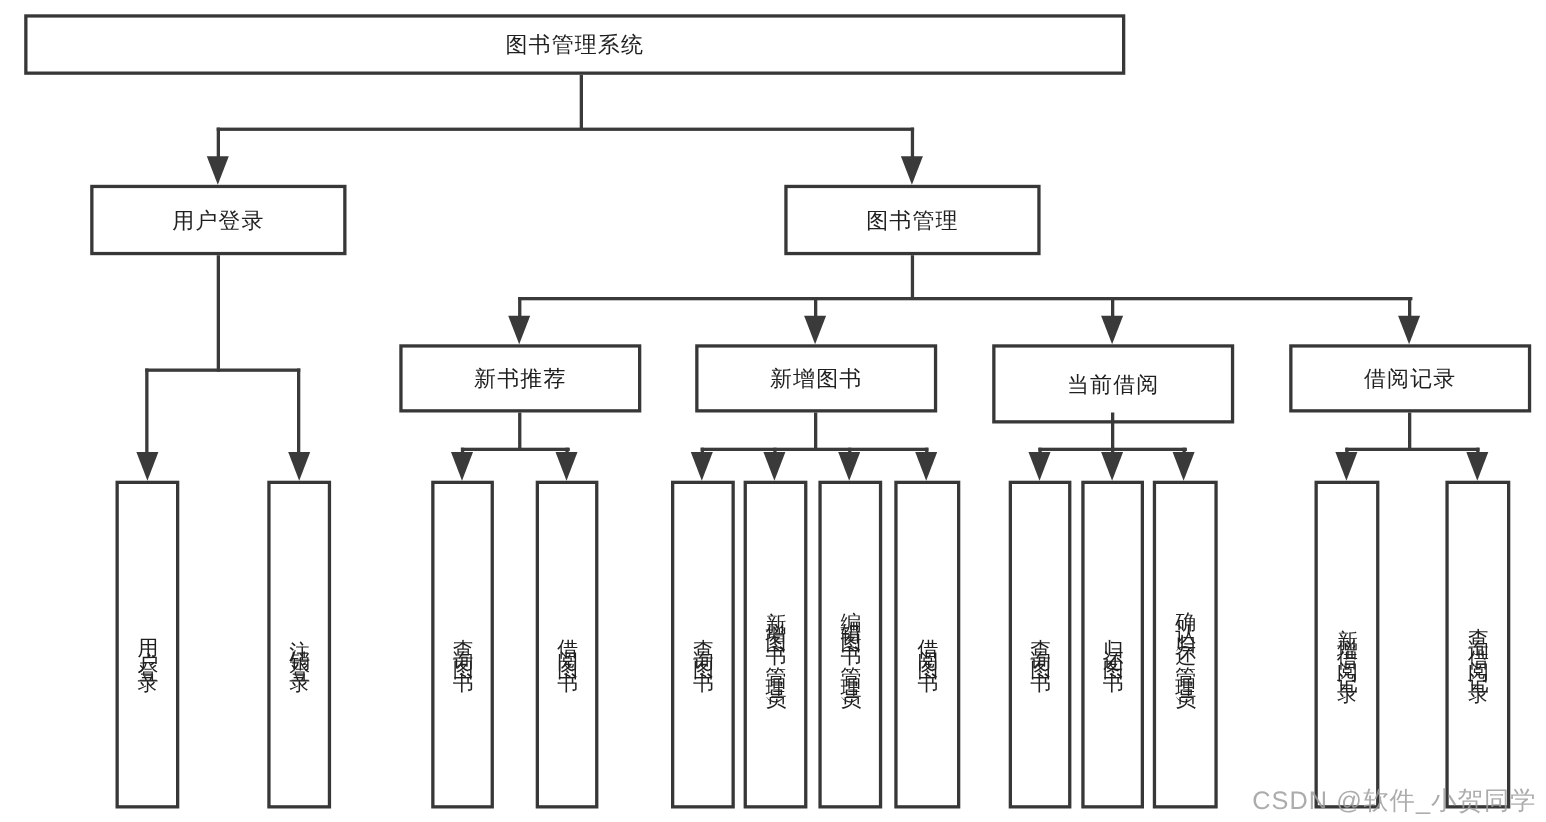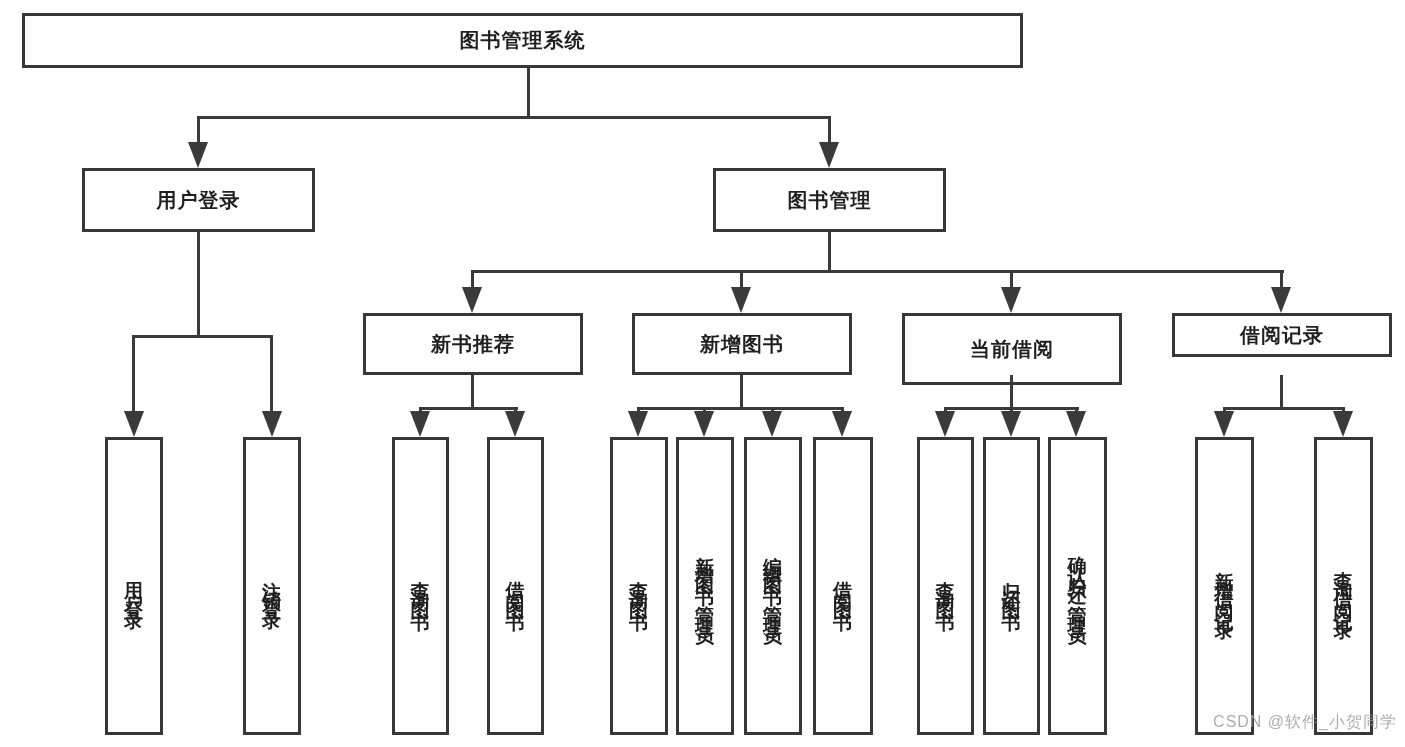--- a/index.html
+++ b/index.html
@@ -15,21 +15,20 @@
     box-sizing:border-box;
     background:#ffffff;
     border:3px solid #373737;
     display:flex;
     align-items:center;
     justify-content:center;
     color:#1f1f1f;
     font-size:20px;
     letter-spacing:1px;
     text-align:center;
-    font-weight:bold;
   }
   .leaf{
     font-size:19px;
   }
   .leaf span{
     writing-mode:vertical-rl;
     text-orientation:mixed;
     letter-spacing:10px;
     line-height:1;
   }
@@ -37,21 +36,21 @@
   .hl{position:absolute;height:3px;background:#3a3a3a;}
   .arw{
     position:absolute;width:0;height:0;
     border-left:10px solid transparent;
     border-right:10px solid transparent;
     border-top:26px solid #3a3a3a;
   }
   #watermark{
     position:absolute;
     top:712px;right:8px;
-    font-size:16px;
+    font-size:23px;
     color:rgba(158,158,158,0.85);
     letter-spacing:1px;
     white-space:nowrap;
   }
 </style>
 </head>
 <body>
 
 <div id="canvas">
 
@@ -72,21 +71,21 @@
   </div>
 
   <div class="box" style="left:632px;top:313px;width:220px;height:62px">
     <span>新增图书</span>
   </div>
 
   <div class="box" style="left:902px;top:313px;width:220px;height:72px">
     <span>当前借阅</span>
   </div>
 
-  <div class="box" style="left:1172px;top:313px;width:220px;height:44px">
+  <div class="box" style="left:1172px;top:313px;width:220px;height:62px">
     <span>借阅记录</span>
   </div>
 
   <div class="box leaf" style="left:105px;top:437px;width:58px;height:298px">
     <span>用户登录</span>
   </div>
   <div class="box leaf" style="left:243px;top:437px;width:58px;height:298px">
     <span>注销登录</span>
   </div>
 

